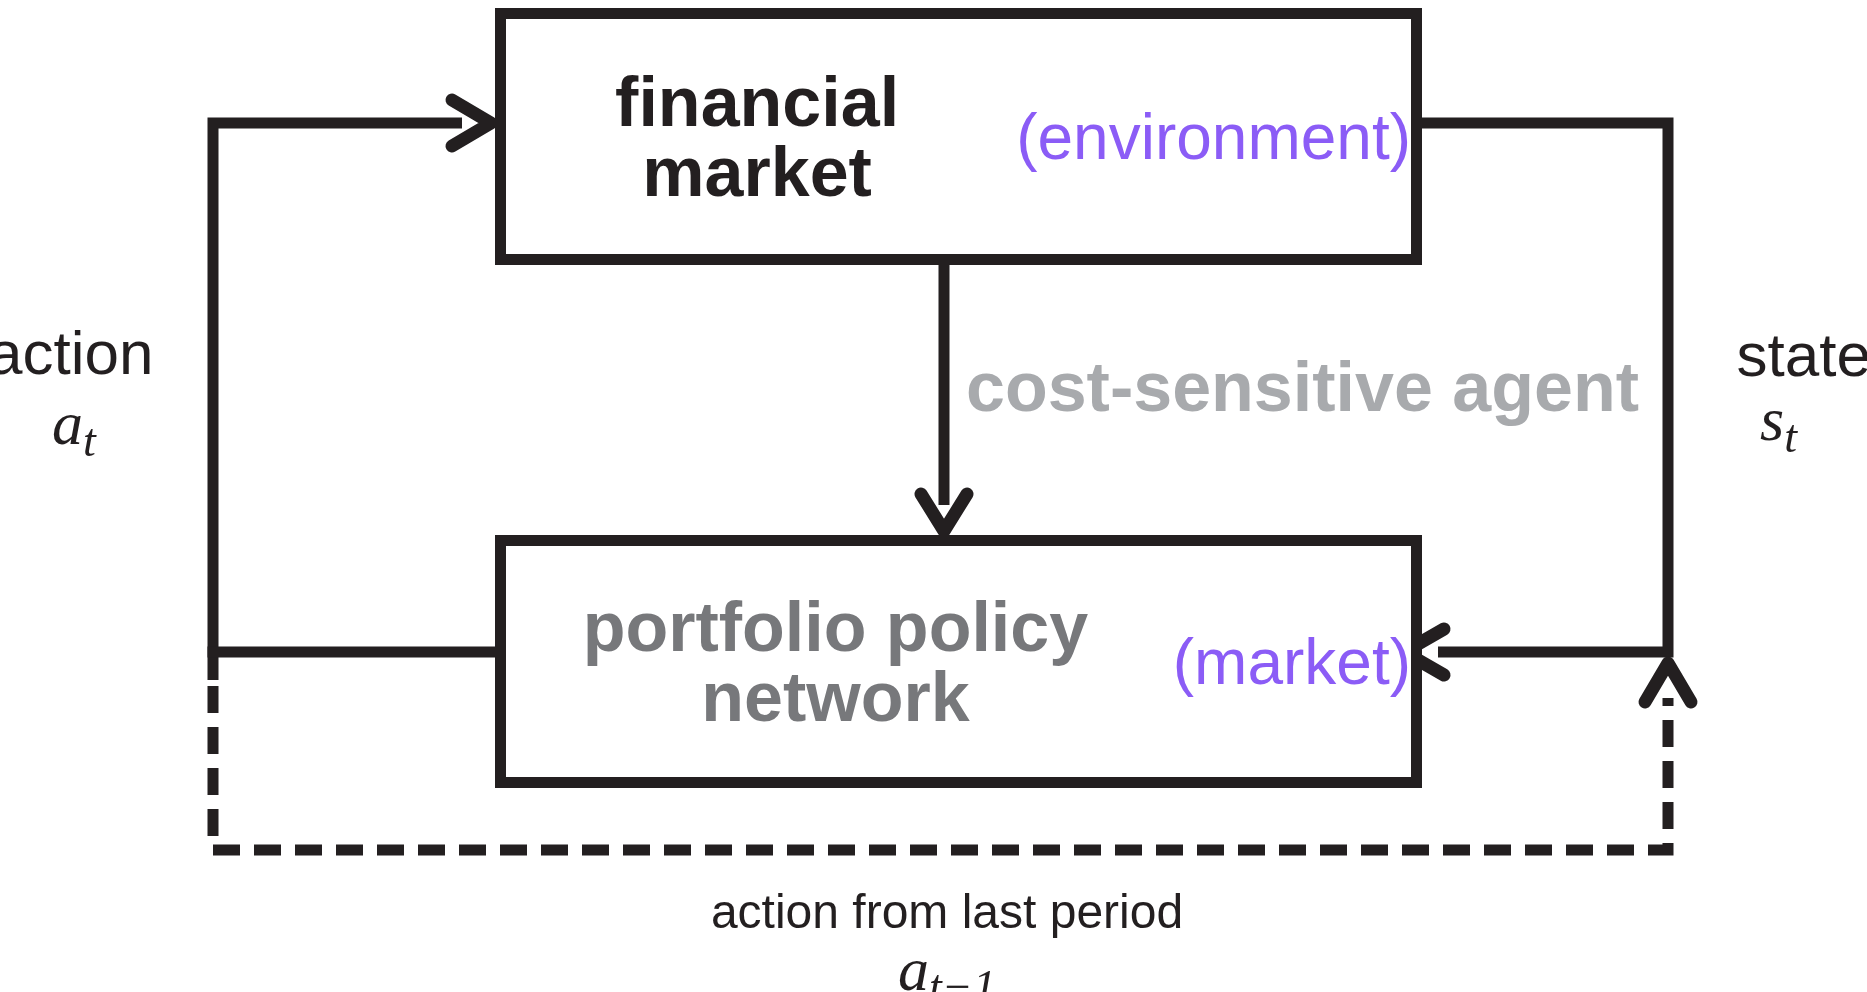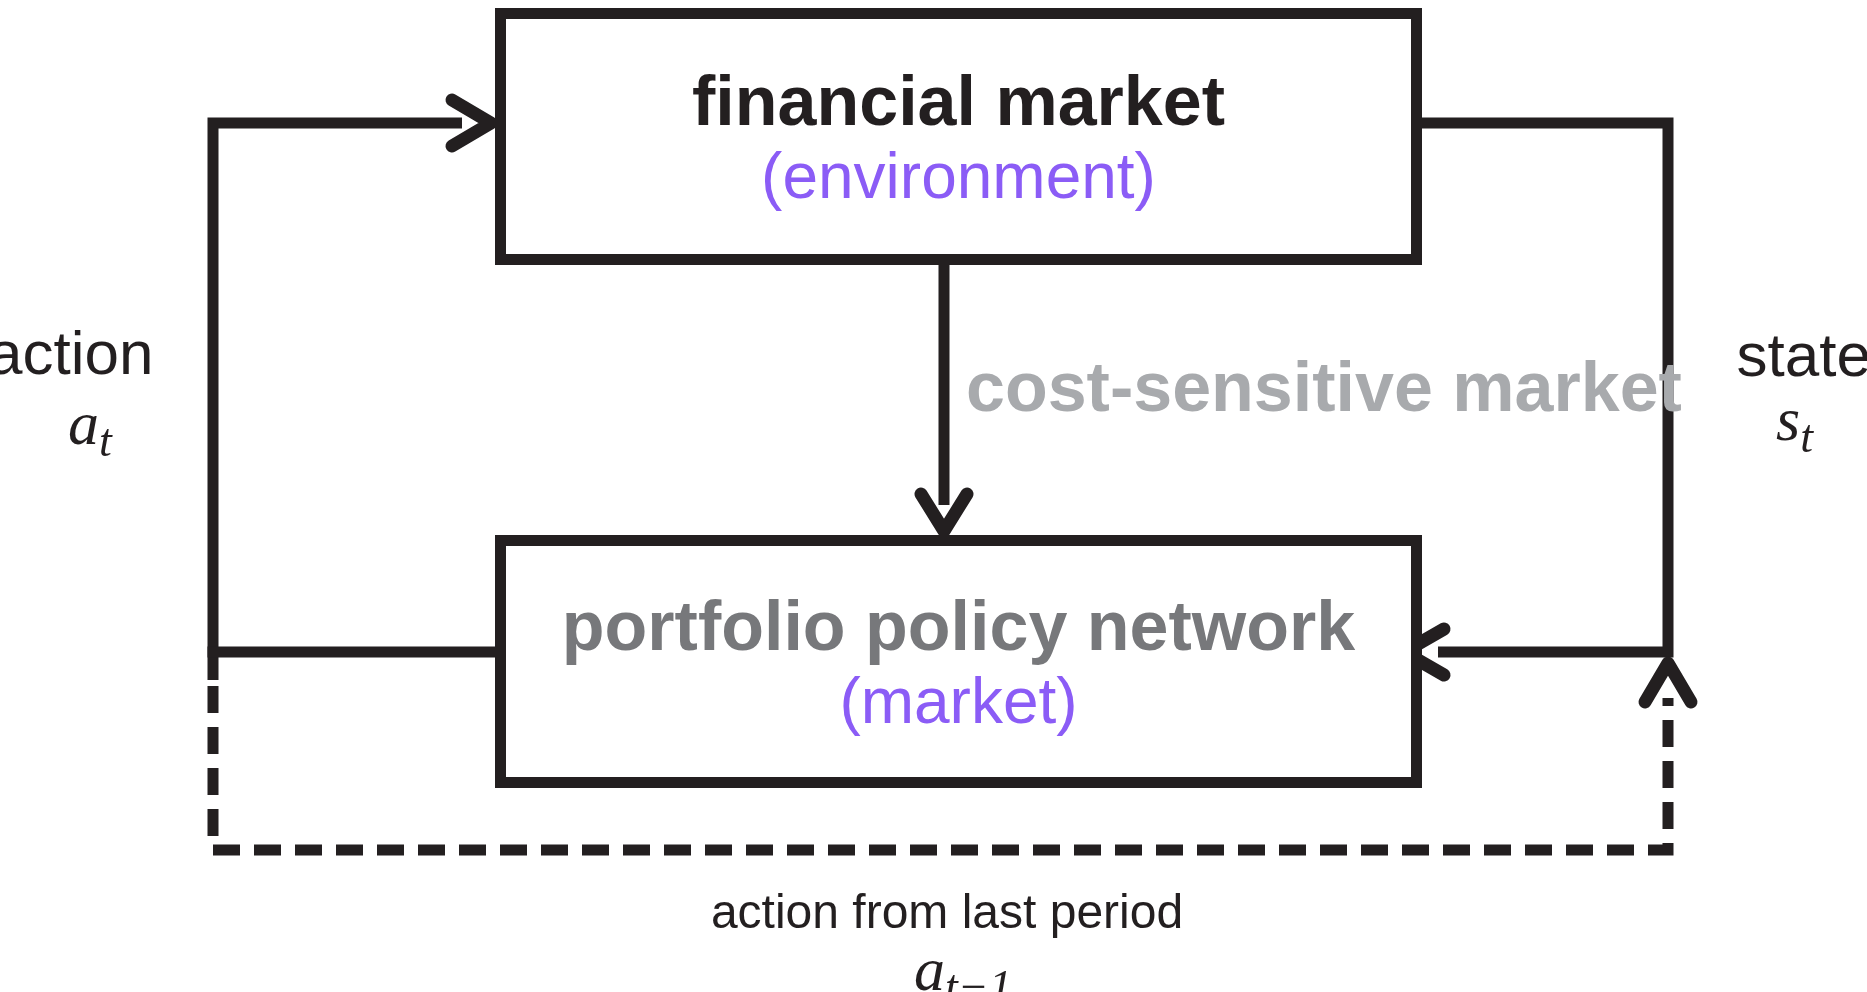--- a/index.html
+++ b/index.html
@@ -10,40 +10,40 @@
     overflow:hidden;
     font-family:"Liberation Sans", sans-serif;
     color:#231f20;
   }
   #wires{position:absolute;left:0;top:0;width:1867px;height:992px;}
 
   .box{
     position:absolute;
     border:11px solid #231f20;
     background:#ffffff;
-    display:flex;flex-direction:column;align-items:center;justify-content:center;
+    display:flex;flex-direction:row;align-items:center;justify-content:center;
     gap:8px;text-align:center;
   }
   #env-box{left:495px;top:8px;width:905px;height:235px;}
   #agent-box{left:495px;top:535px;width:905px;height:231px;}
 
   .box-title{font-size:70px;font-weight:bold;line-height:1;letter-spacing:0;}
   .box-sub{font-size:64px;font-weight:normal;line-height:1;color:#8b5cf6;}
   #env-box .box-title{color:#231f20;}
   #agent-box .box-title{color:#77787b;}
 
   .edge-label{position:absolute;line-height:1;white-space:nowrap;}
   #reward-label{left:966px;top:352px;font-size:70px;font-weight:bold;color:#a8aaad;}
   #action-label{left:-12px;top:322px;font-size:62px;}
   #state-label{right:-4px;top:324px;font-size:62px;}
   #last-action-label{left:947px;top:888px;font-size:48px;transform:translateX(-50%);}
 
   .math{
     position:absolute;line-height:1;white-space:nowrap;
-    font-family:"Liberation Serif", serif;font-style:italic;font-size:62px;color:#231f20;margin-left:16px;
+    font-family:"Liberation Serif", serif;font-style:italic;font-size:62px;color:#231f20;
   }
   #action-sym{left:52px;top:392px;}
   #state-sym{left:1760px;top:388px;}
   #last-action-sym{left:947px;top:938px;transform:translateX(-50%);}
   .sub{font-size:46px;vertical-align:-12px;}
 </style>
 </head>
 <body>
 
 <div id="canvas">
@@ -73,18 +73,18 @@
     <div class="box-title">portfolio policy network</div>
     <div class="box-sub">(market)</div>
   </div>
 
   <div class="edge-label" id="action-label">action</div>
   <div class="math" id="action-sym"><span>a</span><span class="sub">t</span></div>
 
   <div class="edge-label" id="state-label">state</div>
   <div class="math" id="state-sym"><span>s</span><span class="sub">t</span></div>
 
-  <div class="edge-label" id="reward-label">cost-sensitive market</div>
+  <div class="edge-label" id="reward-label">cost-sensitive agent</div>
 
   <div class="edge-label" id="last-action-label">action from last period</div>
   <div class="math" id="last-action-sym"><span>a</span><span class="sub">t−1</span></div>
 
 </div>
 
 </body></html>

